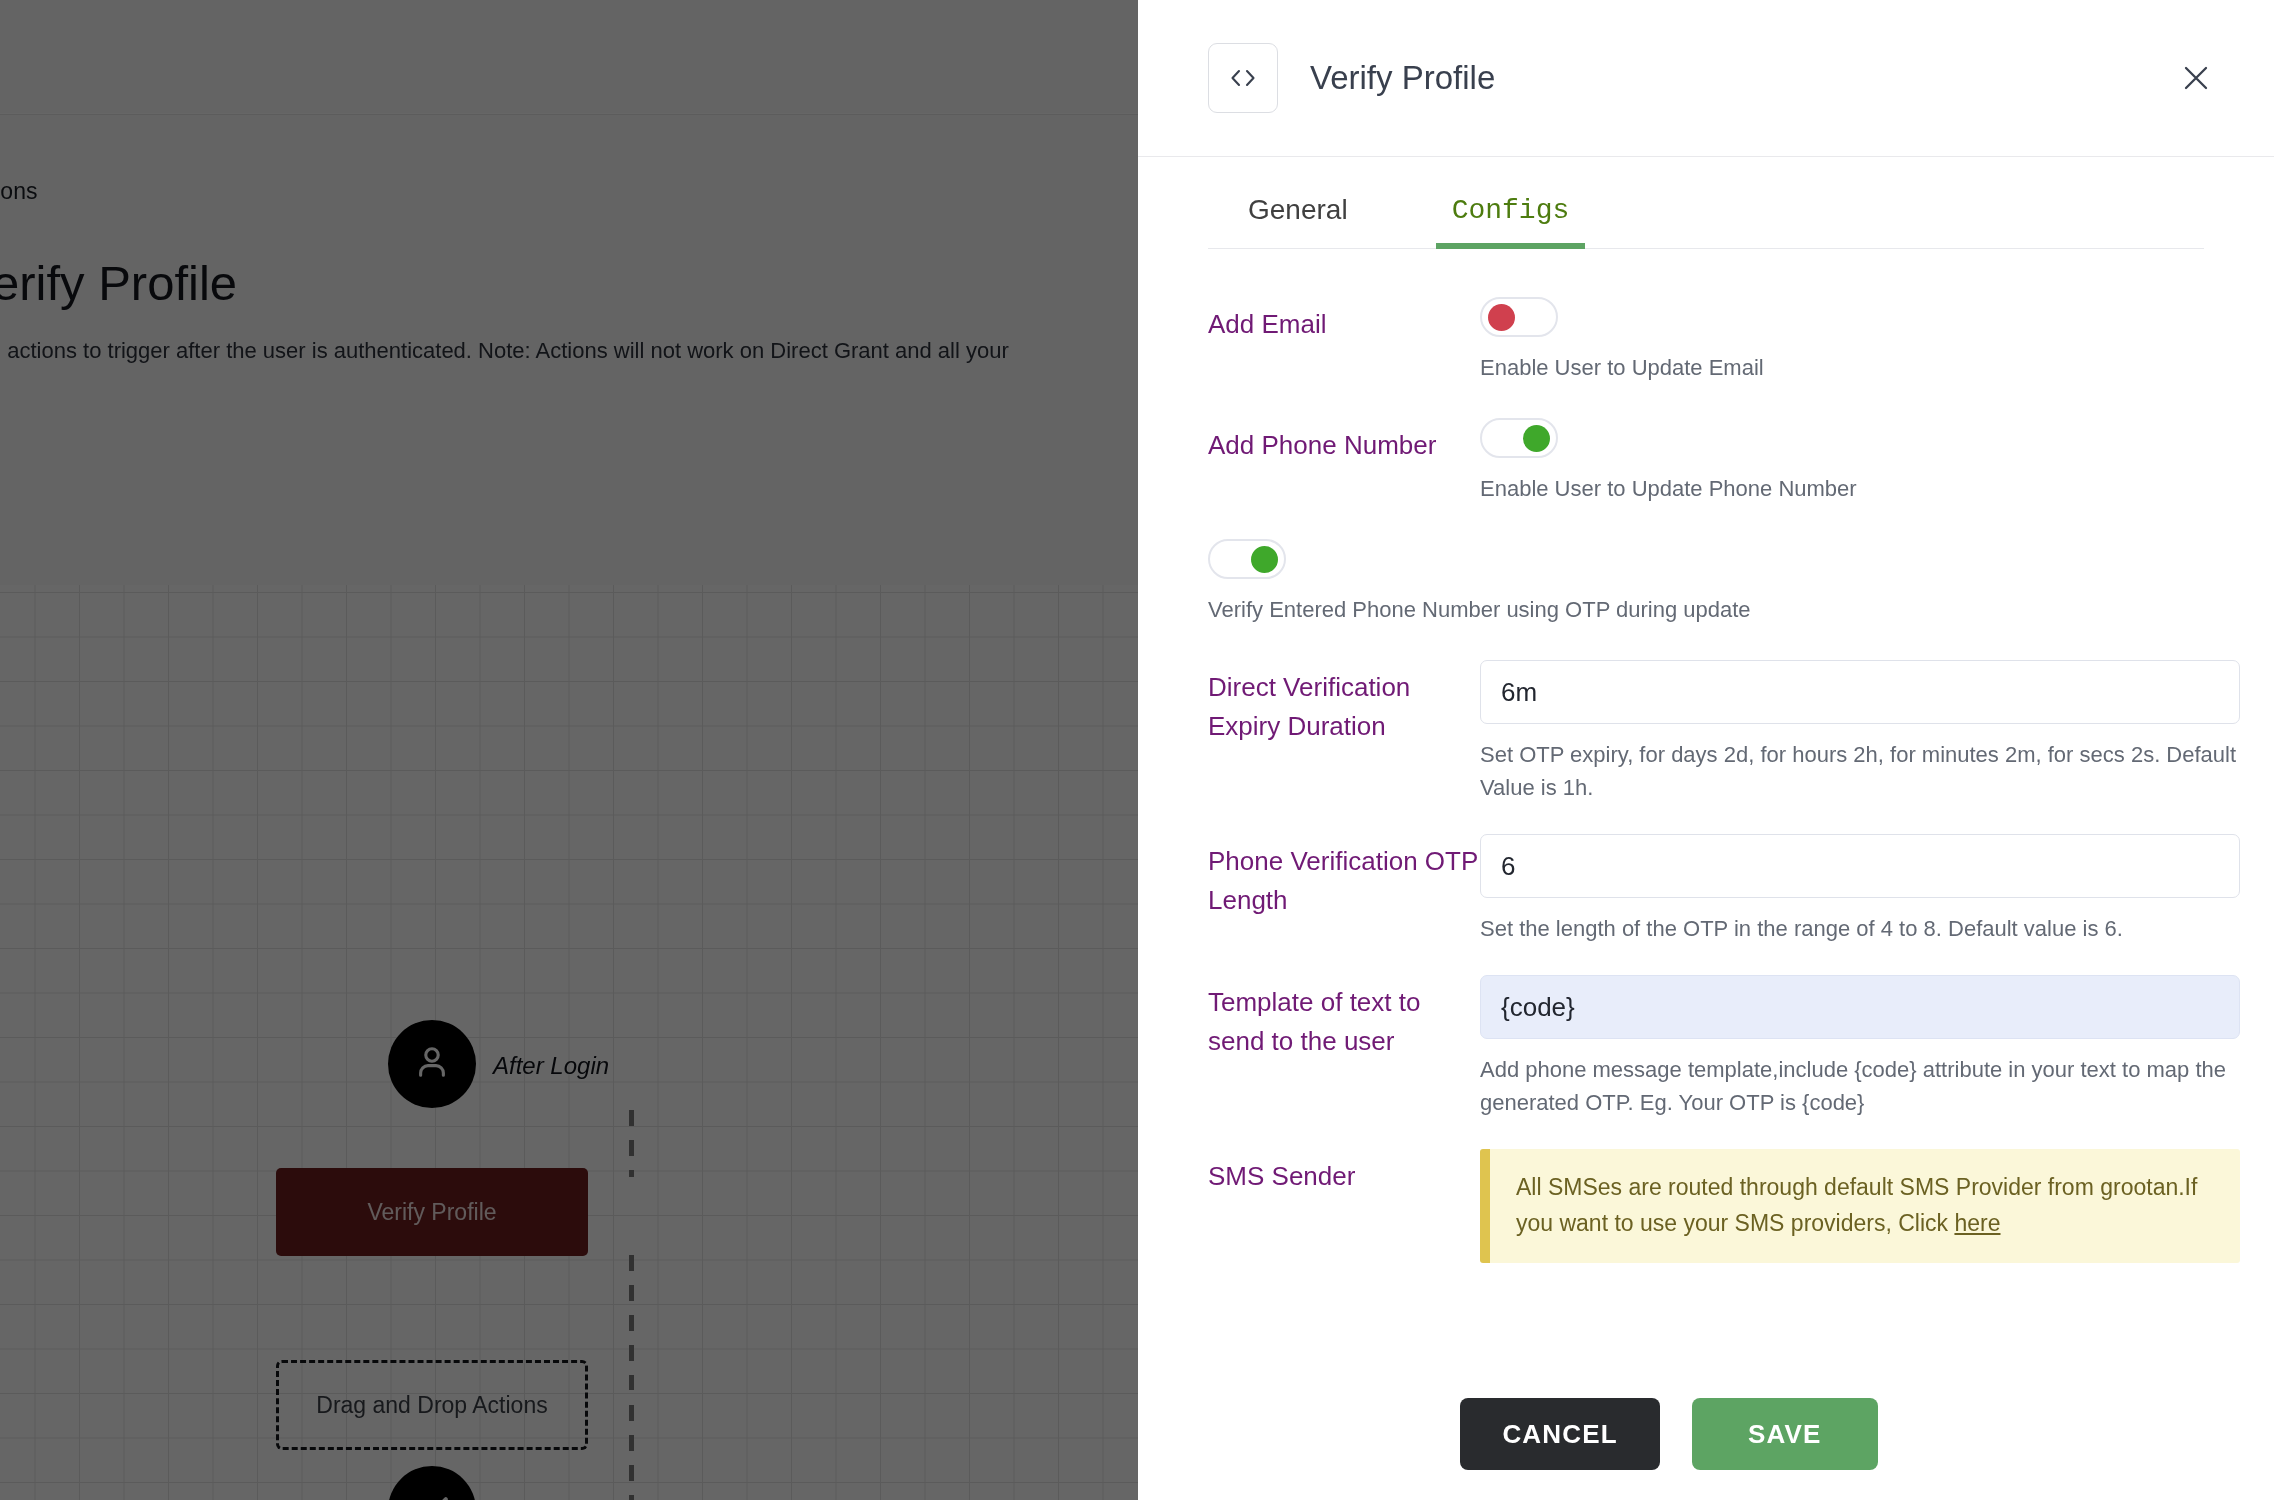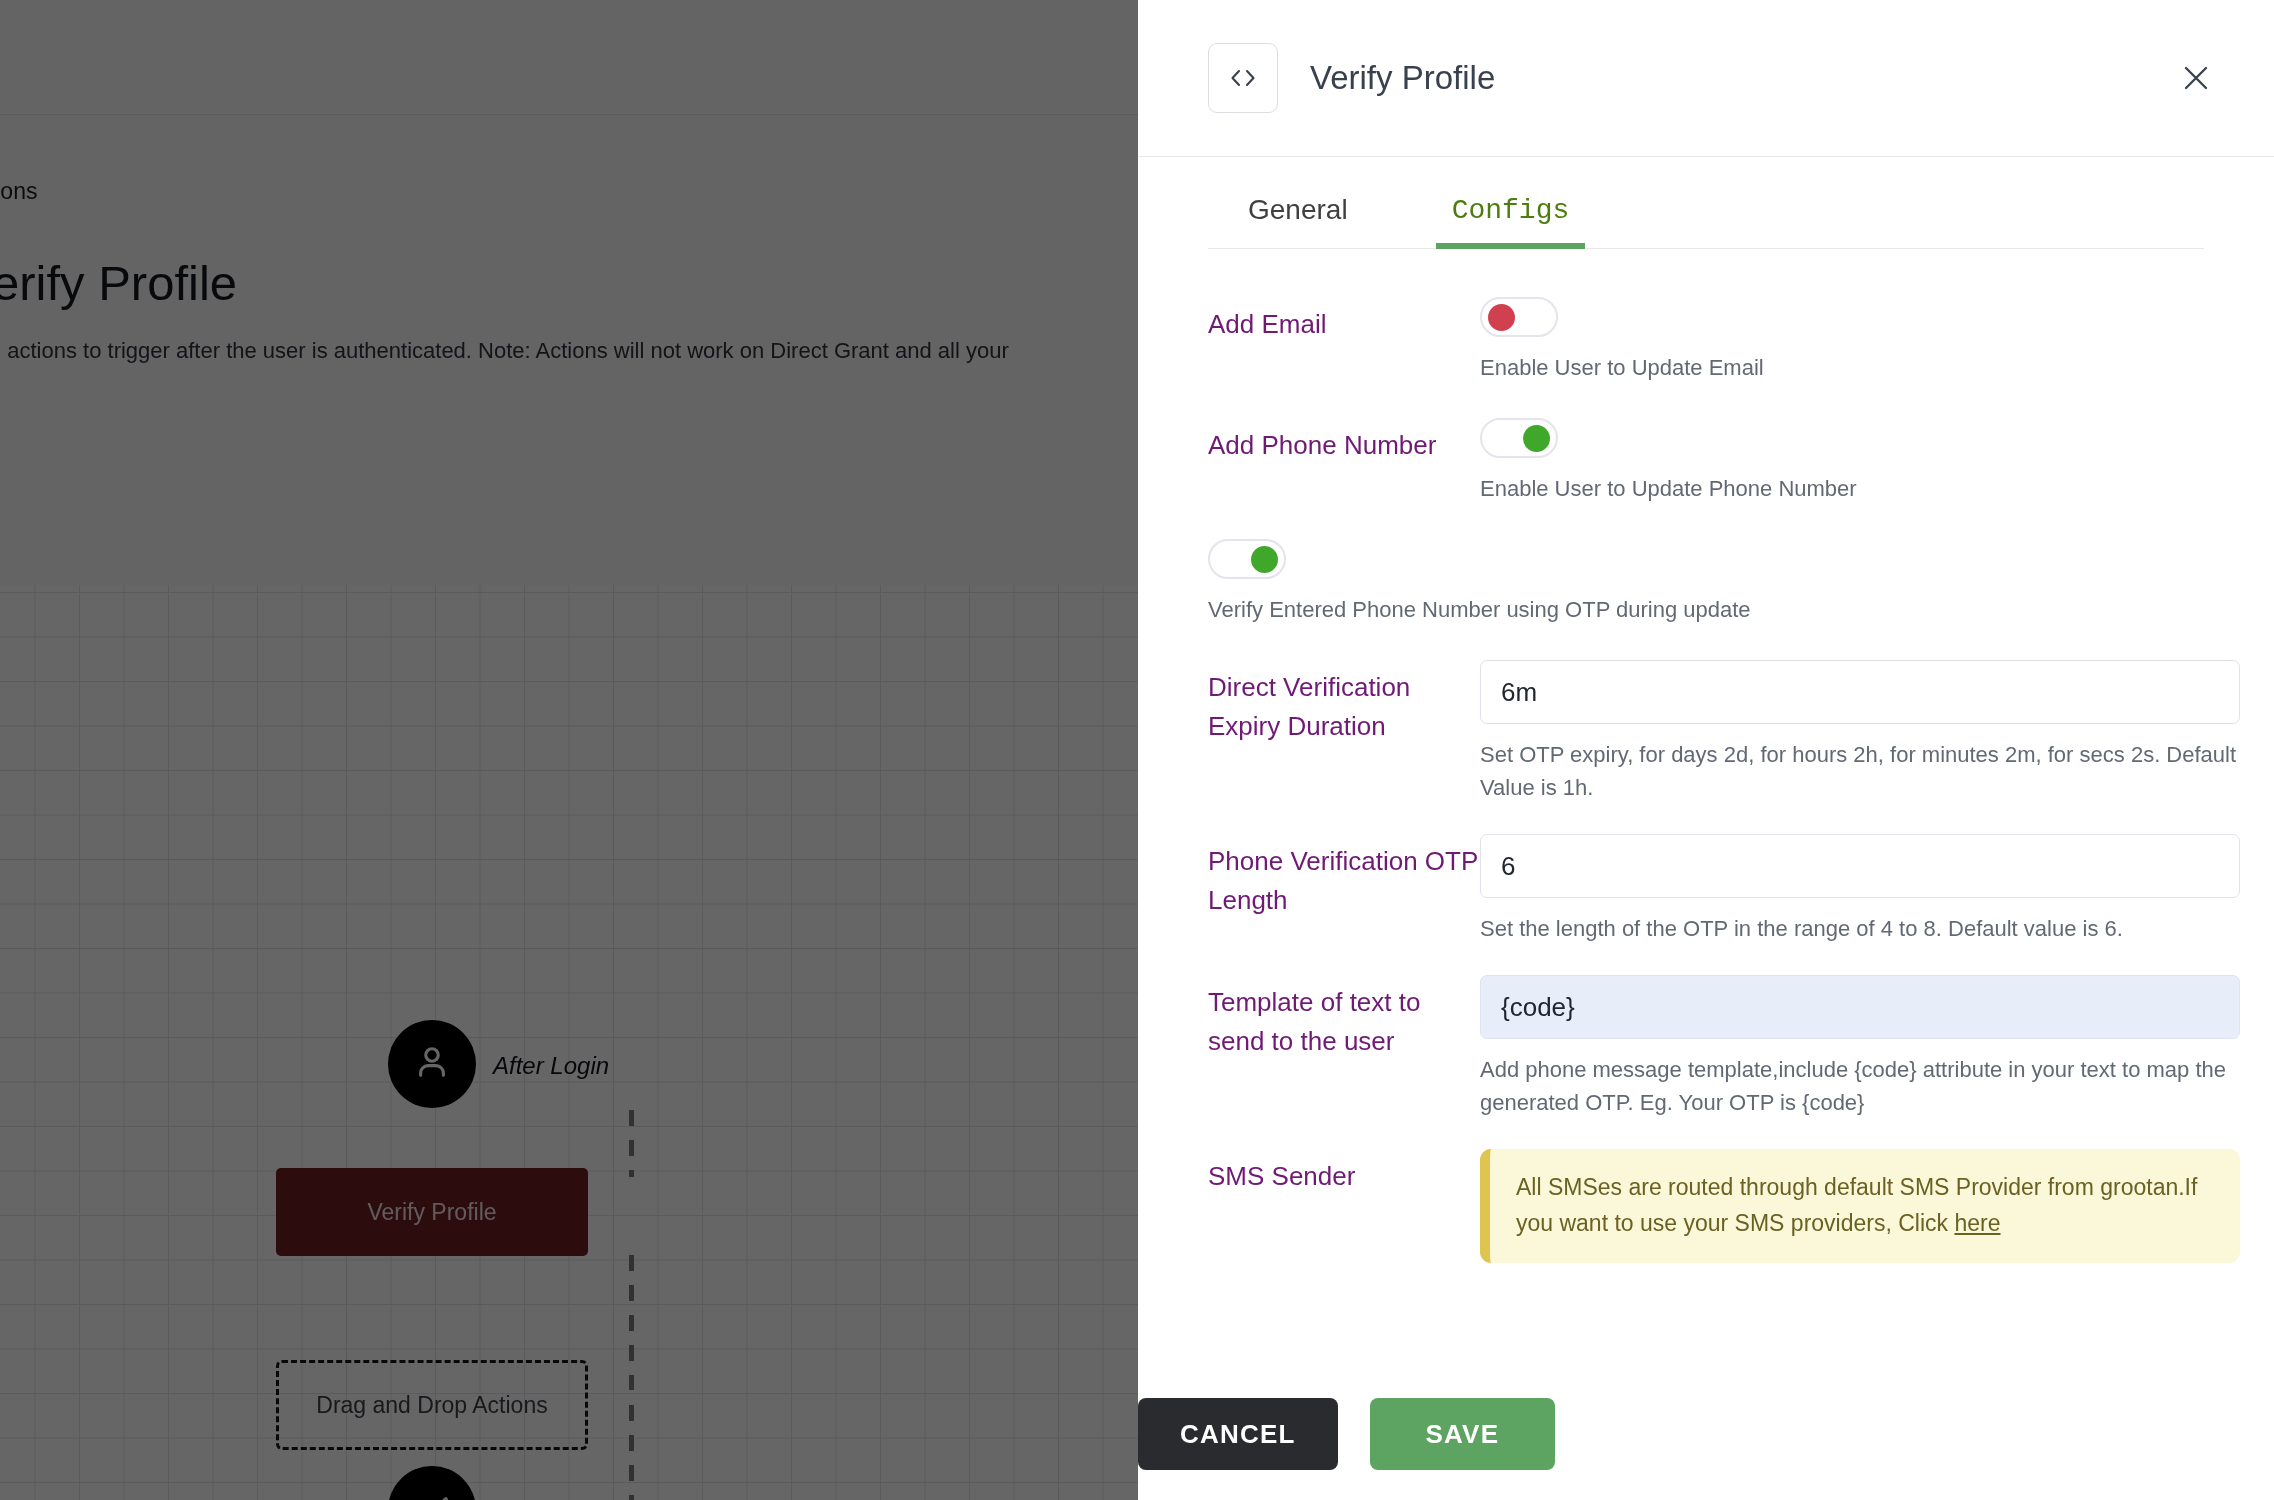--- a/index.html
+++ b/index.html
@@ -304,41 +304,41 @@
     border-color: #dde3f3;
   }
 
   .input-row { margin-bottom: 30px; }
   .input-row .helper { margin-top: 14px; }
 
   
   .alert {
     background: #fbf7d9;
     border-left: 10px solid #dfc44f;
-    border-radius: 11px;
+    border-radius: 3px;
     padding: 20px 26px 22px 26px;
   }
   .alert-text {
     font-size: 23px;
     line-height: 36px;
     color: #6b6122;
   }
   .alert-link {
     color: #6b6122;
     text-decoration: underline;
     cursor: pointer;
   }
 
   
   #panel-footer {
     flex: none;
     height: 132px;
     display: flex;
     align-items: center;
-    justify-content: flex-start;
+    justify-content: center;
     padding-right: 74px;
     gap: 32px;
   }
   .btn {
     border: none;
     border-radius: 8px;
     font-family: inherit;
     font-size: 26px;
     font-weight: bold;
     letter-spacing: 1.2px;

